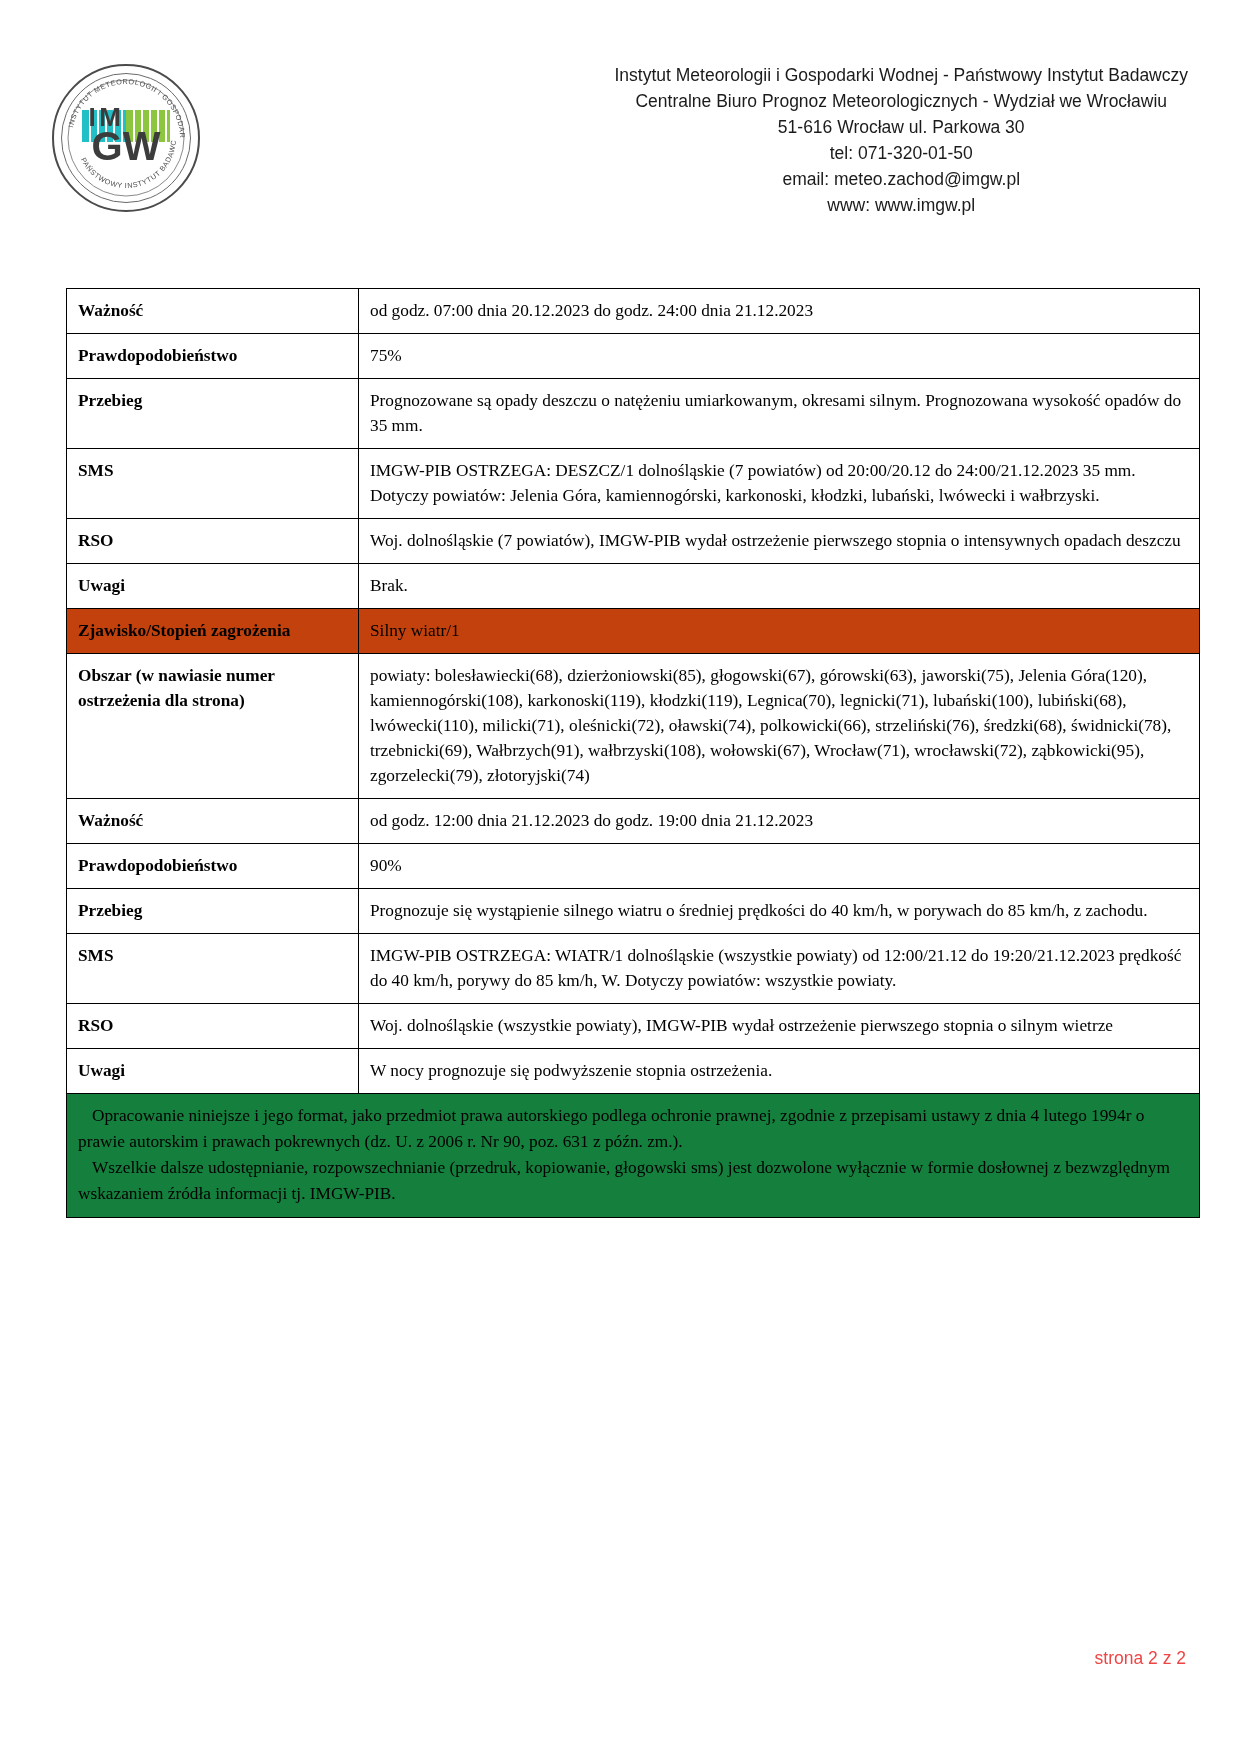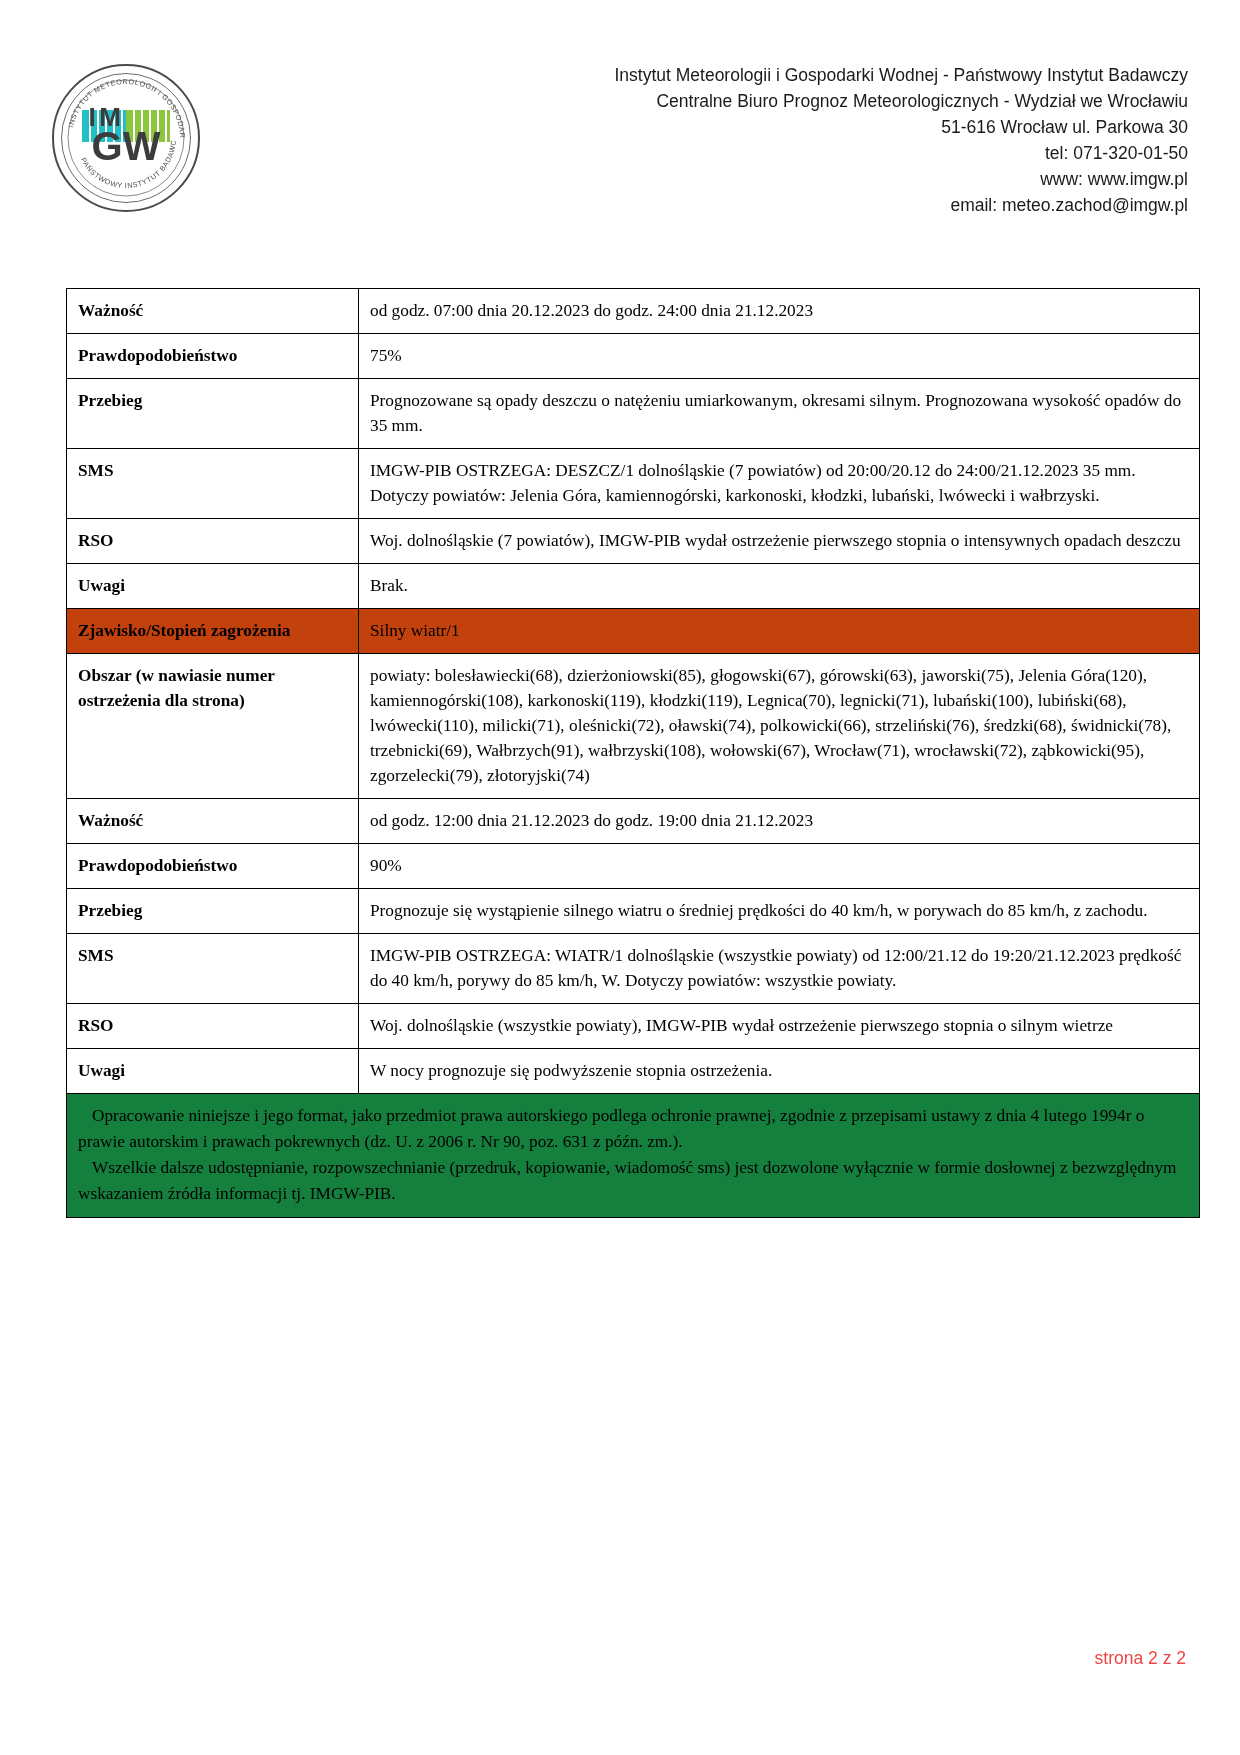--- a/index.html
+++ b/index.html
@@ -34,21 +34,21 @@
     position: absolute;
     left: 52px;
     top: 64px;
     width: 160px;
     height: 140px;
   }
   .header-text {
     position: absolute;
     right: 52px;
     top: 62px;
-    text-align: right;
+    text-align: center;
     font-family: "Liberation Sans", sans-serif;
     font-size: 17.5px;
     line-height: 26px;
     color: #1b1b1b;
   }
   .header-text .bold {
     font-weight: normal;
   }
 
   
@@ -162,22 +162,22 @@
           <textPath href="#botArc" startOffset="14%">PAŃSTWOWY INSTYTUT BADAWCZY</textPath>
         </text>
       </svg>
     </div>
 
     <div class="header-text">
       <div>Instytut Meteorologii i Gospodarki Wodnej - Państwowy Instytut Badawczy</div>
       <div class="bold">Centralne Biuro Prognoz Meteorologicznych - Wydział we Wrocławiu</div>
       <div>51-616 Wrocław ul. Parkowa 30</div>
       <div>tel: 071-320-01-50</div>
+      <div>email: meteo.zachod@imgw.pl</div>
       <div>www: www.imgw.pl</div>
-      <div>email: meteo.zachod@imgw.pl</div>
     </div>
   </div>
 
   <div class="table-wrap">
     <table class="warn">
       <colgroup>
         <col class="lbl">
         <col class="val">
       </colgroup>
       <tbody>
@@ -233,21 +233,21 @@
           <td class="label">RSO</td>
           <td>Woj. dolnośląskie  (wszystkie powiaty), IMGW-PIB wydał ostrzeżenie pierwszego stopnia o silnym wietrze</td>
         </tr>
         <tr>
           <td class="label">Uwagi</td>
           <td>W nocy prognozuje się podwyższenie stopnia ostrzeżenia.</td>
         </tr>
         <tr>
           <td class="footer-cell" colspan="2">
             <p>Opracowanie niniejsze i jego format, jako przedmiot prawa autorskiego podlega ochronie prawnej, zgodnie z przepisami ustawy z dnia 4 lutego 1994r o prawie autorskim i prawach pokrewnych (dz. U. z 2006 r. Nr 90, poz. 631 z późn.  zm.).</p>
-            <p>Wszelkie dalsze udostępnianie, rozpowszechnianie (przedruk, kopiowanie, wiadomość  sms) jest dozwolone wyłącznie w formie dosłownej z bezwzględnym wskazaniem źródła  informacji tj. IMGW-PIB.</p>
+            <p>Wszelkie dalsze udostępnianie, rozpowszechnianie (przedruk, kopiowanie, głogowski  sms) jest dozwolone wyłącznie w formie dosłownej z bezwzględnym wskazaniem źródła  informacji tj. IMGW-PIB.</p>
           </td>
         </tr>
       </tbody>
     </table>
   </div>
 
   <div class="page-number">strona 2 z 2</div>
 
 </div>
 

